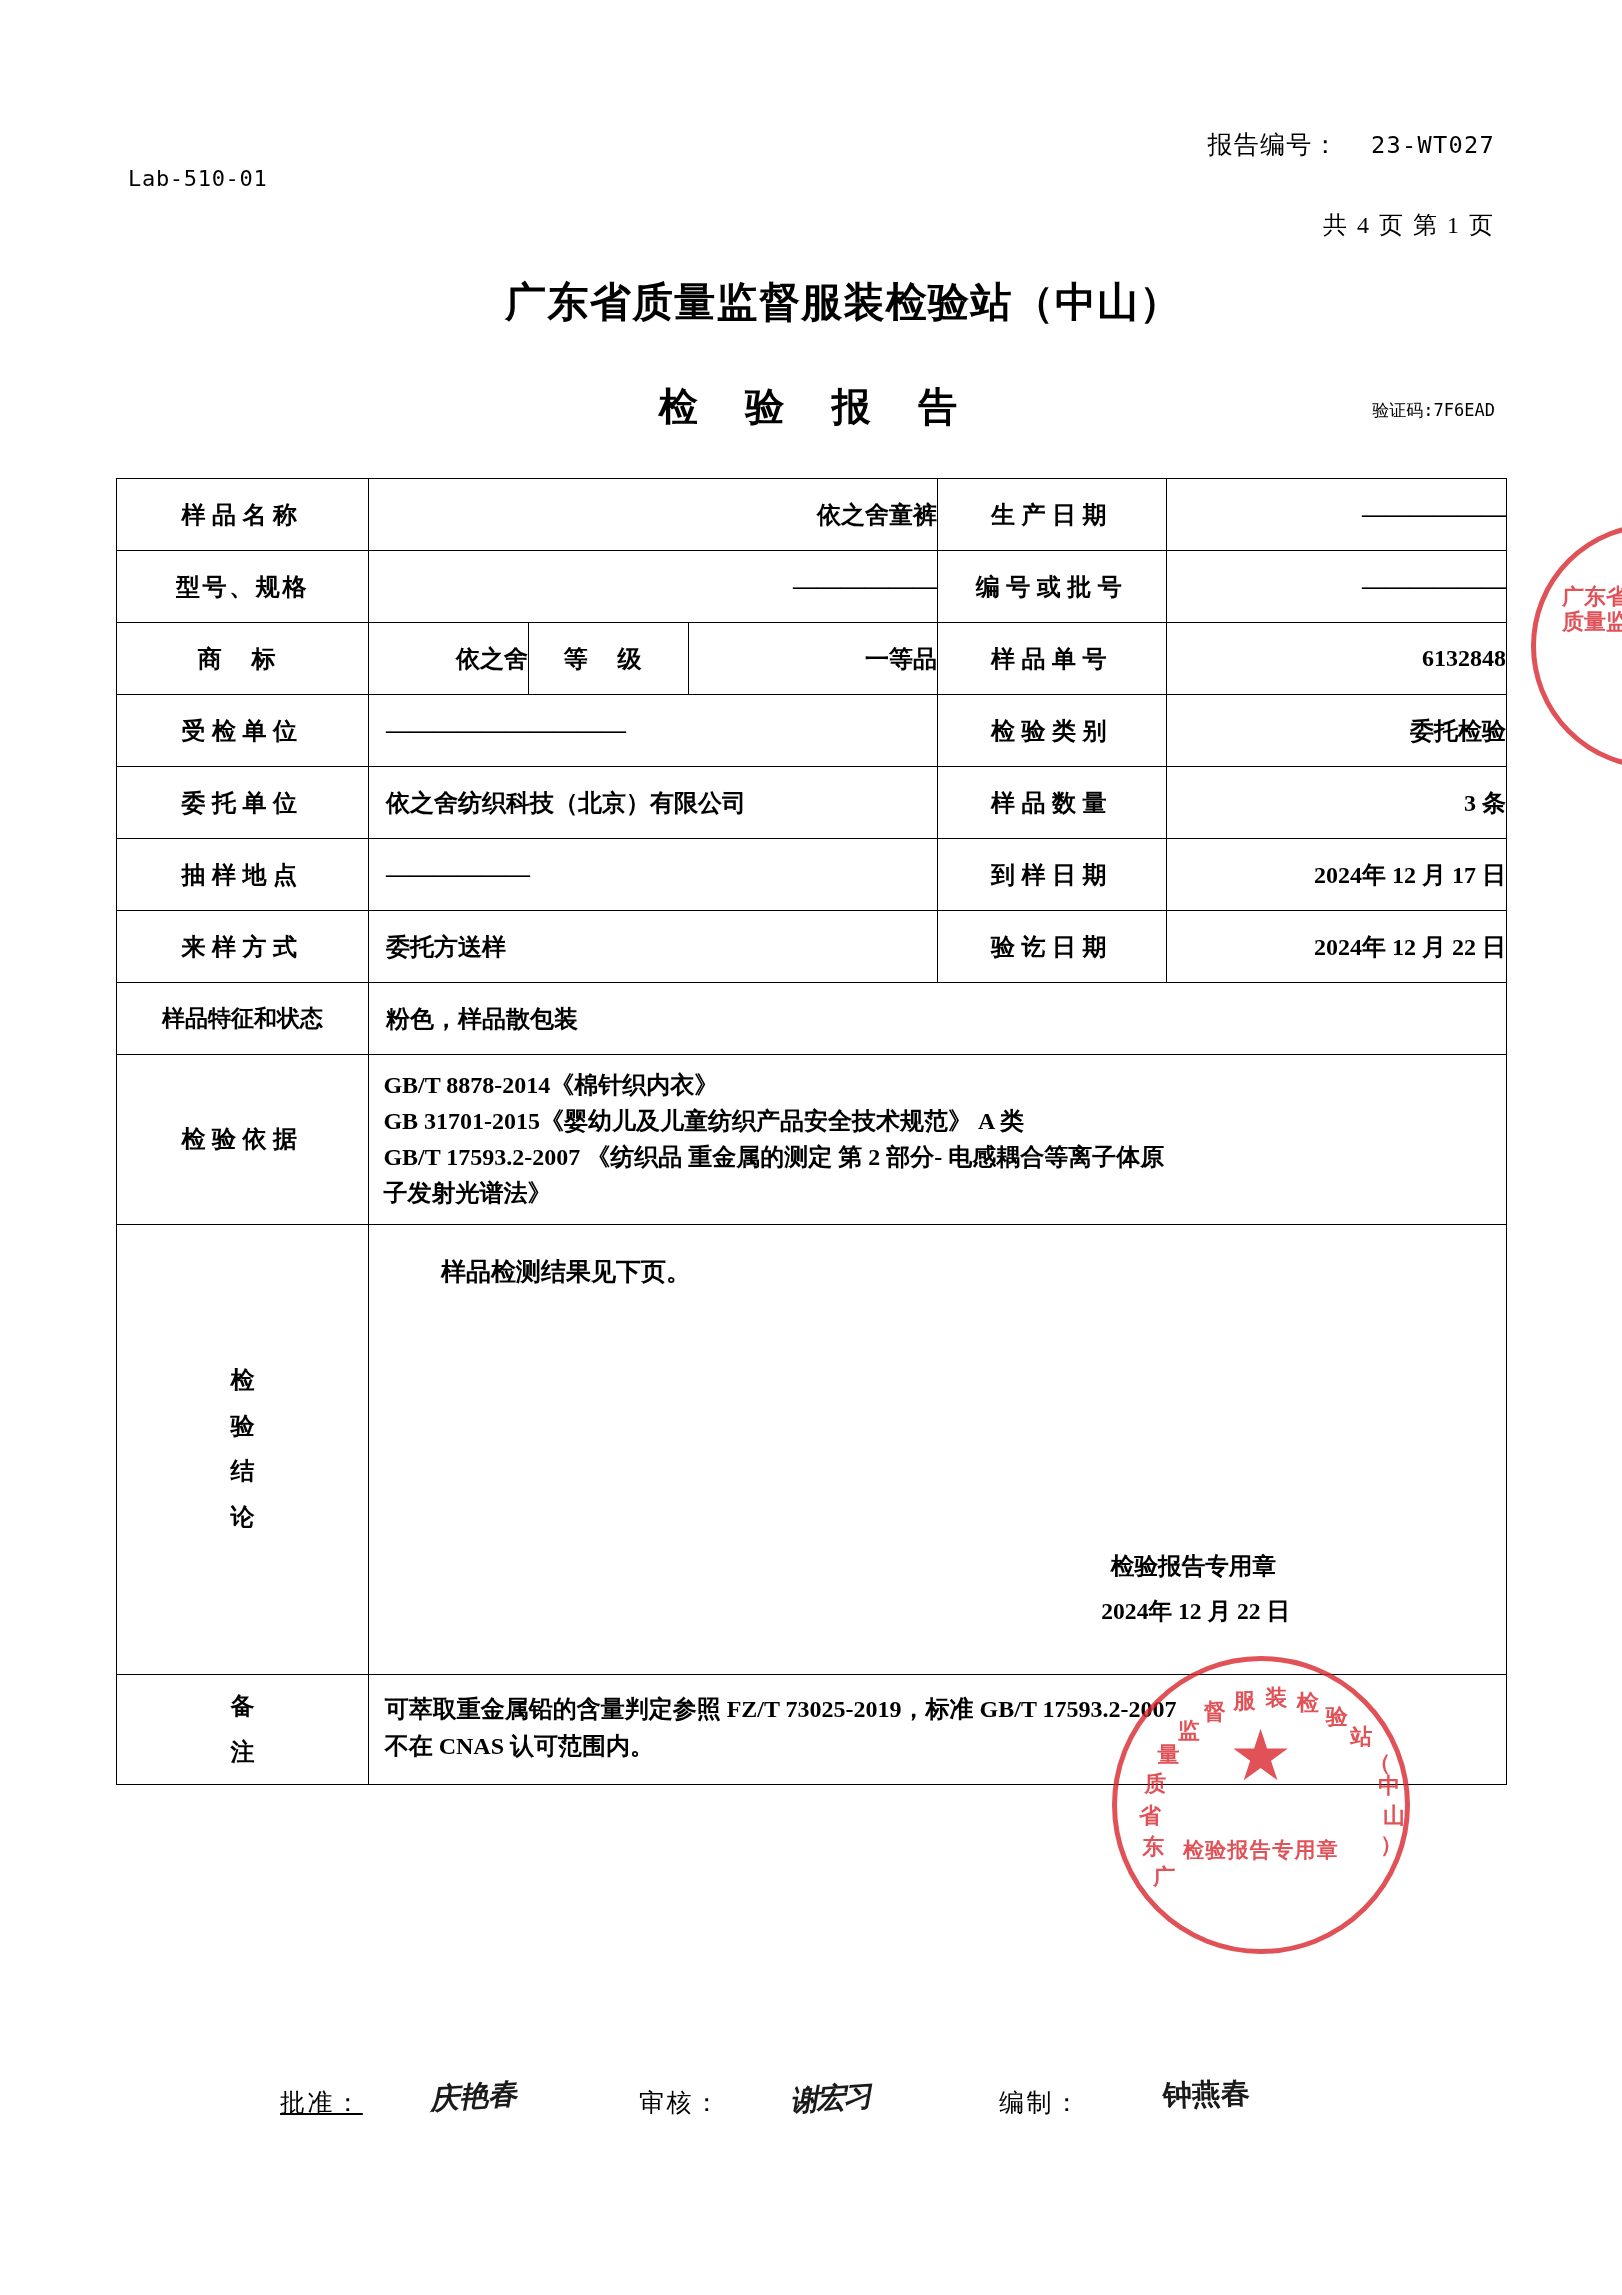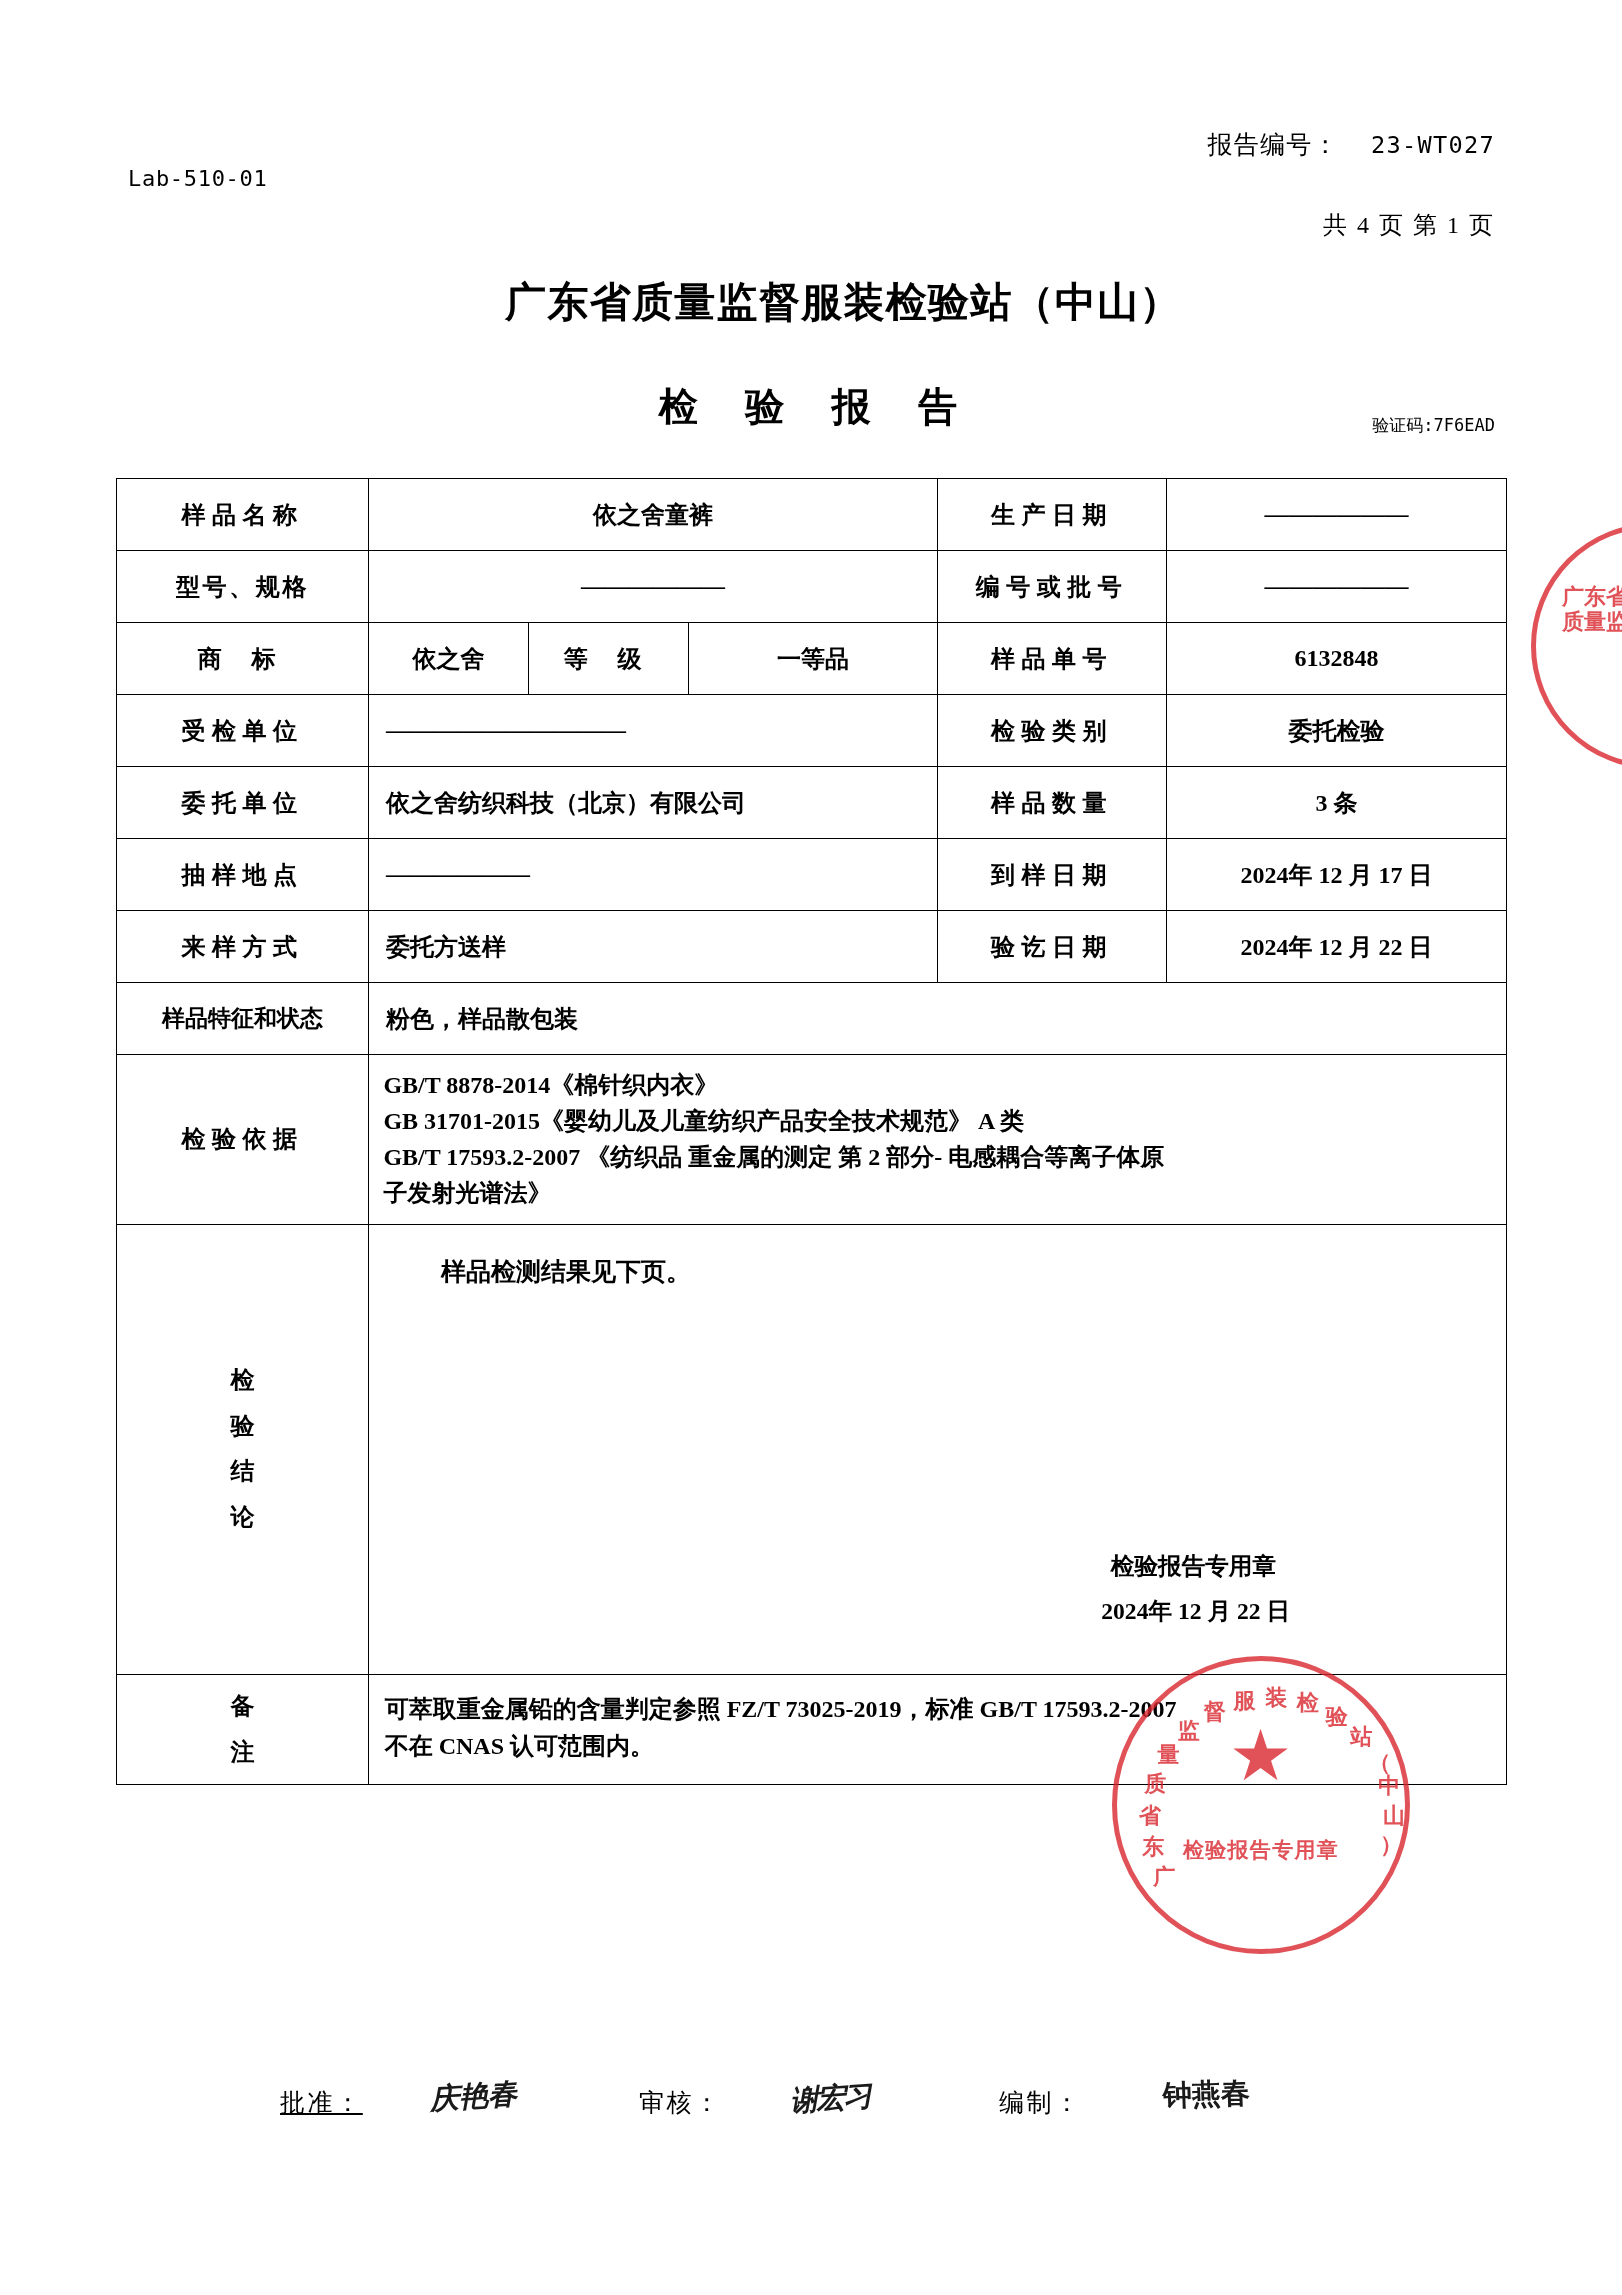--- a/index.html
+++ b/index.html
@@ -78,21 +78,20 @@
     font-family: "DejaVu Sans", "Liberation Sans", sans-serif;
   }
   .verify-code {
     position: absolute;
     right: 128px;
     top: 399px;
     font-size: 17px;
     font-family: "DejaVu Sans Mono", monospace;
     letter-spacing: 0px;
     white-space: nowrap;
-    margin-top: 15px;
   }
 
   
   table.main {
     position: absolute;
     left: 116px;
     top: 478px;
     width: 1390px;
     border-collapse: collapse;
     table-layout: fixed;
@@ -103,21 +102,21 @@
     padding: 0;
     vertical-align: middle;
     font-weight: bold;
   }
   .lbl {
     text-align: center;
     letter-spacing: 2.6px;
     height: 71px;
   }
   .val {
-    text-align: center;
+    text-align: right;
   }
   .val-left {
     text-align: left;
     padding-left: 17px !important;
   }
   .sp6 { letter-spacing: 11.8px; }
   .sp4 { letter-spacing: 6.5px; }
 
   .multi {
     padding: 11.8px 14.4px 13px 14.4px !important;

